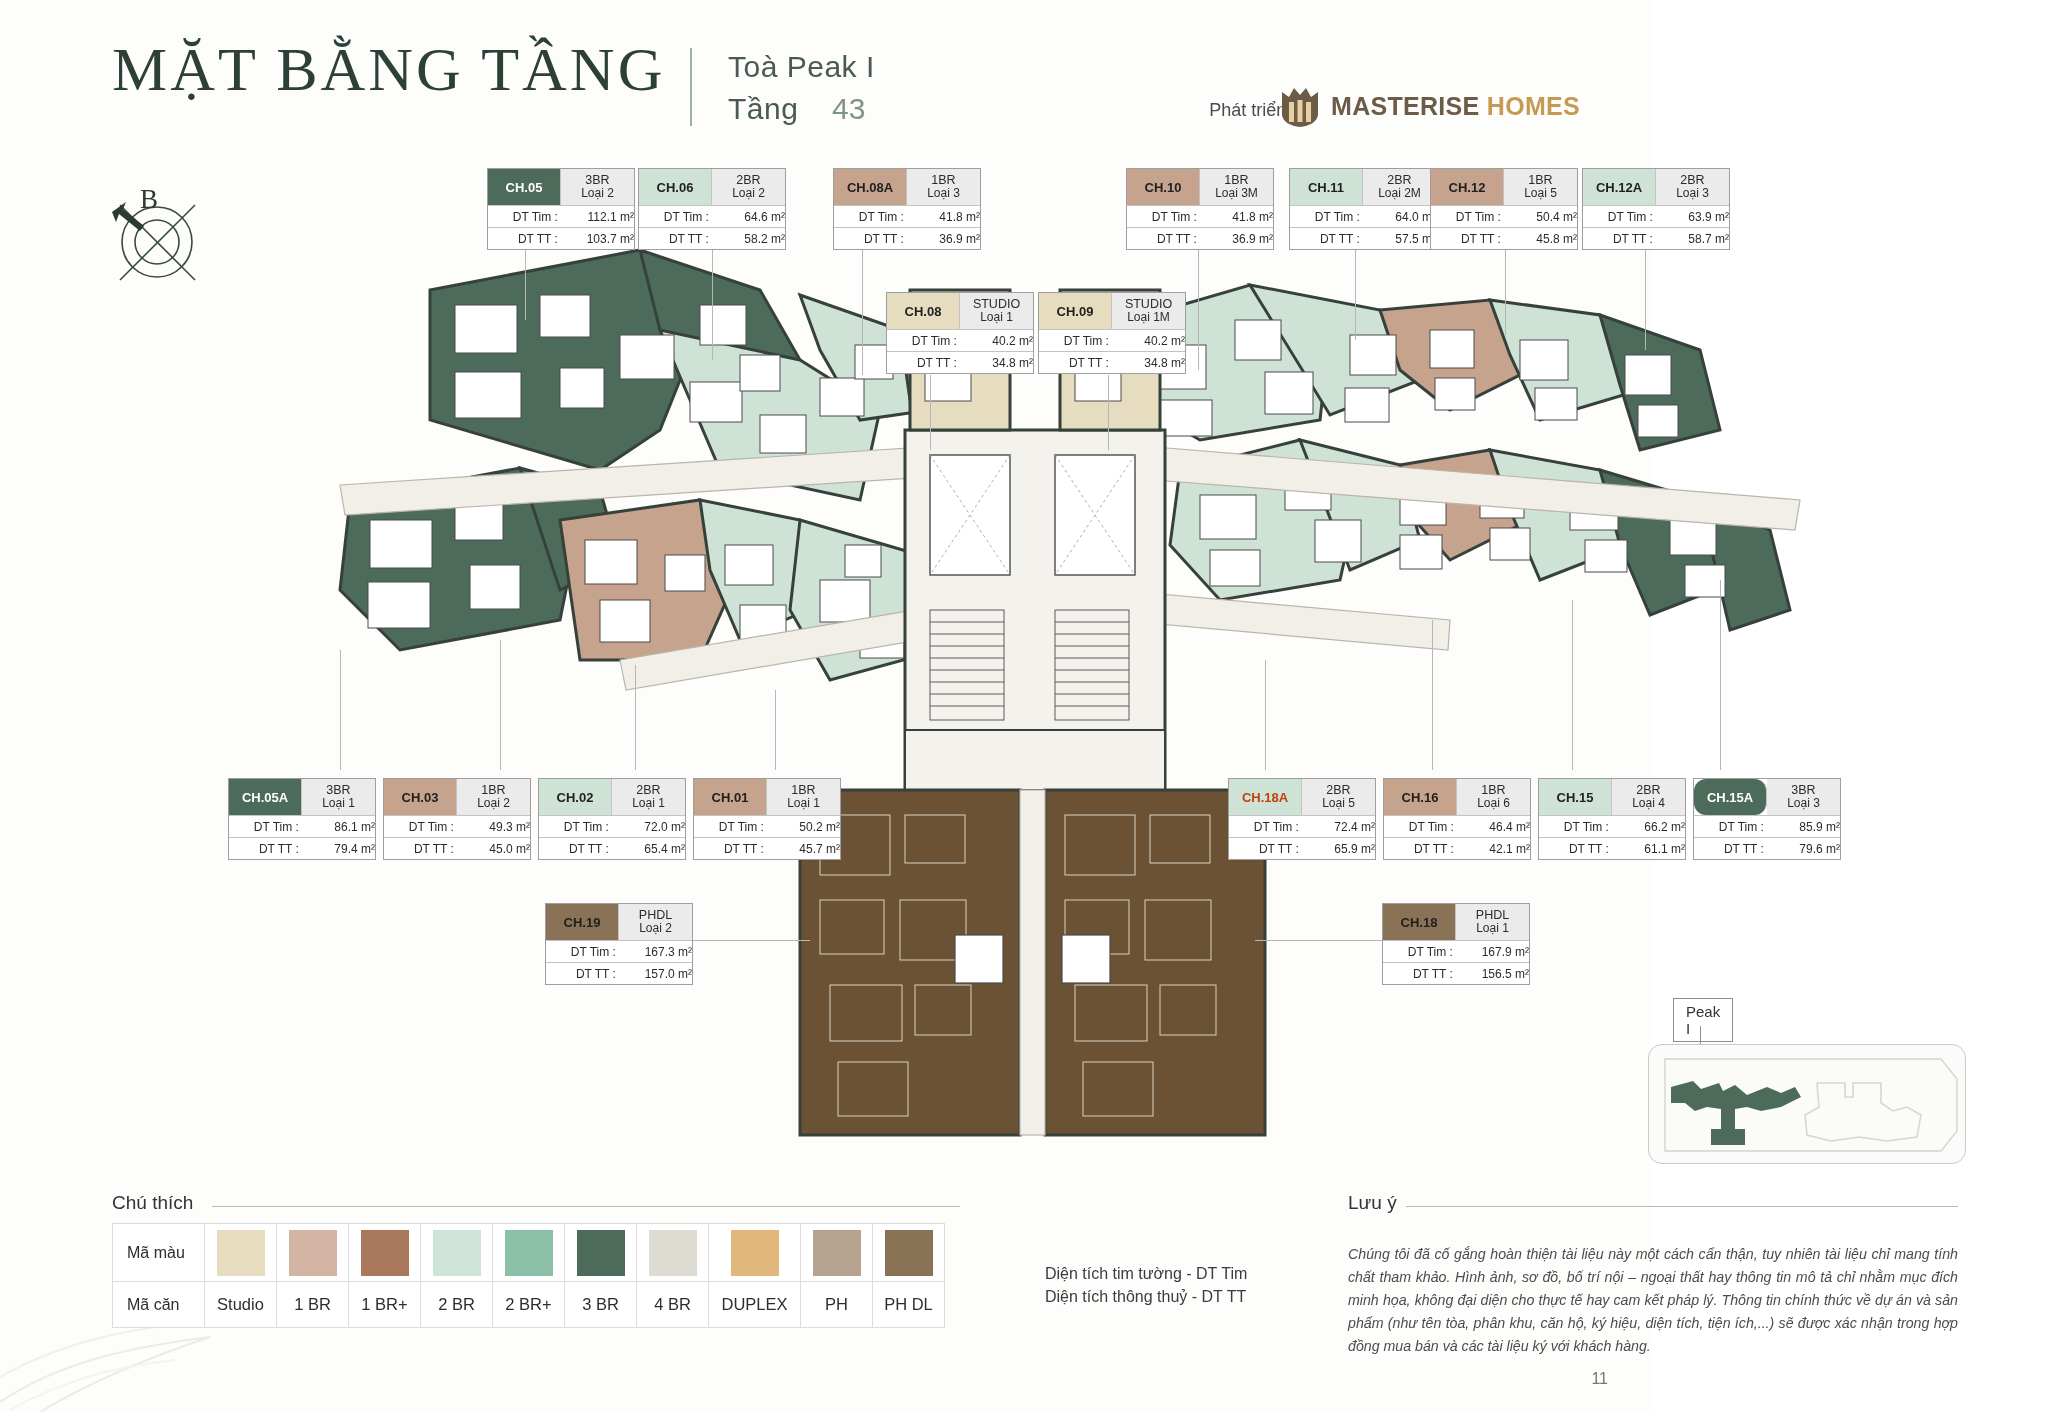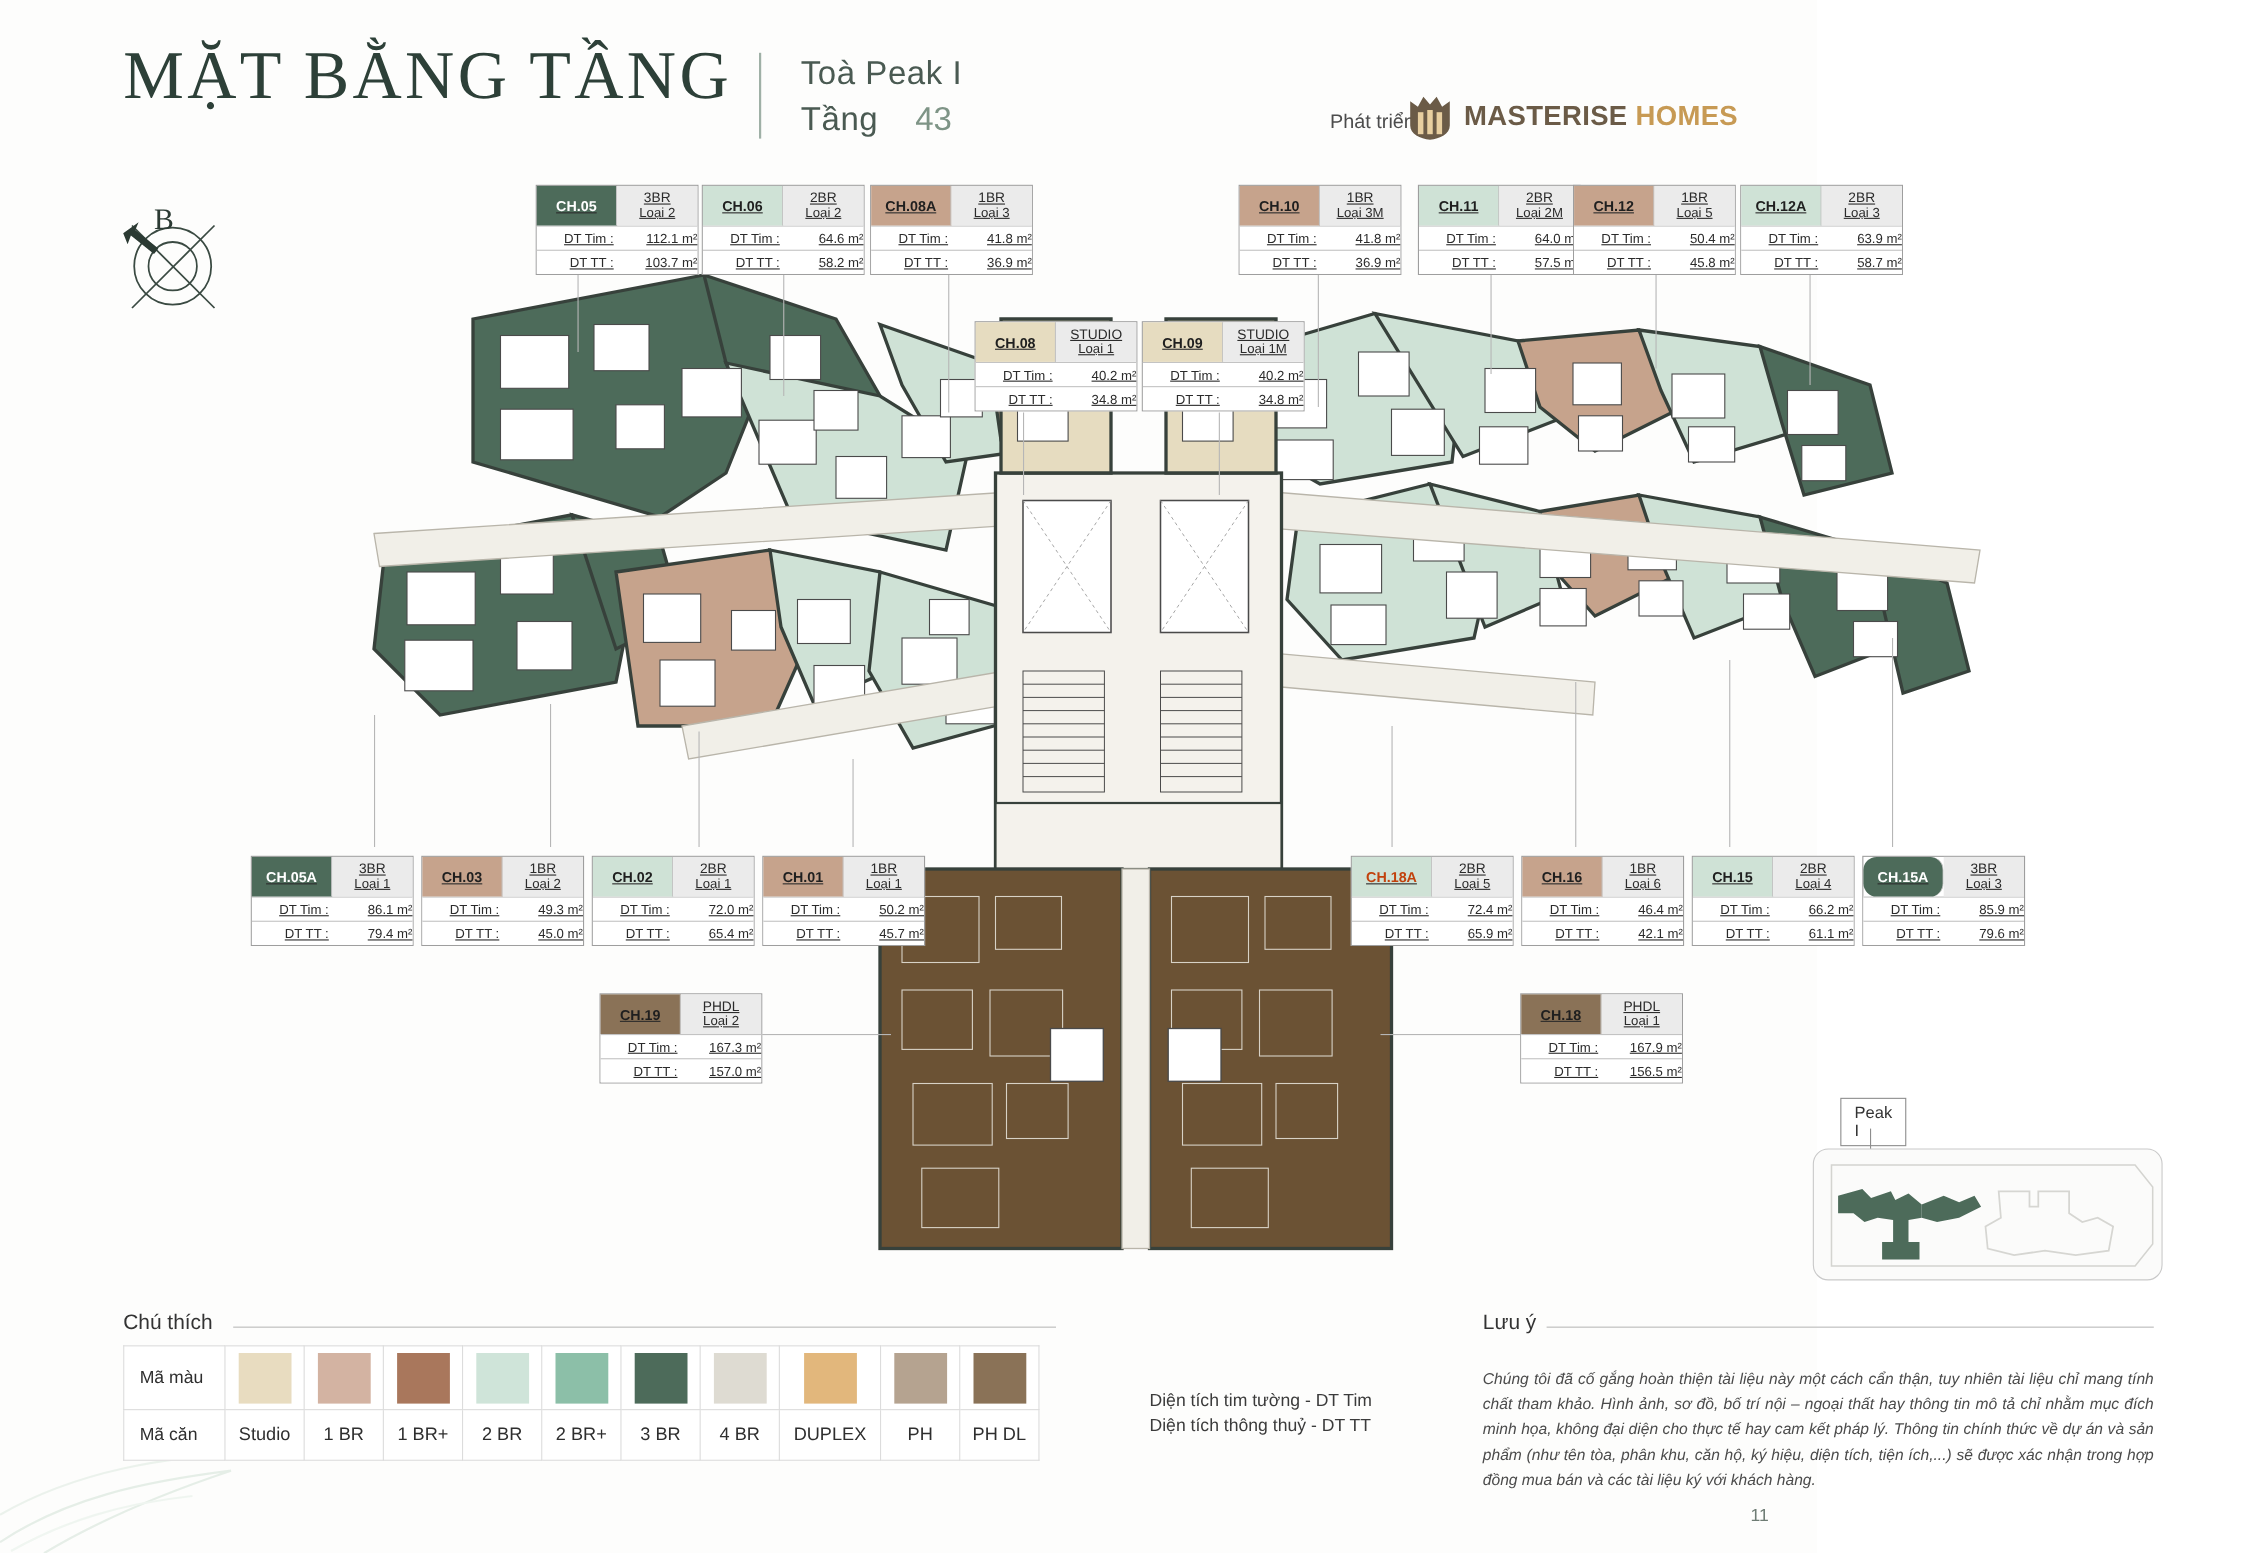--- a/index.html
+++ b/index.html
@@ -62,21 +62,20 @@
   }
 
   
   .apt-card {
     position: absolute;
     width: 148px;
     border: 1px solid #9e9e9e;
     background: #ffffff;
     font-size: 11.5px;
     color: #2b2b2b;
-    text-decoration: underline;
   }
   .apt-head { display: flex; height: 36px; }
   .apt-code {
     flex: 0 0 50%;
     display: flex; align-items: center; justify-content: center;
     font-weight: 700; font-size: 13px;
     border-right: 1px solid #c3c3c3;
   }
   .apt-type {
     flex: 1 1 auto; background: #ebebeb;
@@ -426,21 +425,21 @@
     <div class="apt-row">
       <span class="lbl">DT Tim :</span>
       <span class="val">64.6 m²</span>
     </div>
     <div class="apt-row">
       <span class="lbl">DT TT :</span>
       <span class="val">58.2 m²</span>
     </div>
   </div>
 
-  <div class="apt-card" style="left:791px; top:168px;">
+  <div class="apt-card" style="left:833px; top:168px;">
     <div class="apt-head">
       <div class="apt-code" style="background:#c6a38c; color:#1f1f1f;">CH.08A</div>
       <div class="apt-type">
         <span class="t1">1BR</span>
         <span class="t2">Loại 3</span>
       </div>
     </div>
     <div class="apt-row">
       <span class="lbl">DT Tim :</span>
       <span class="val">41.8 m²</span>

